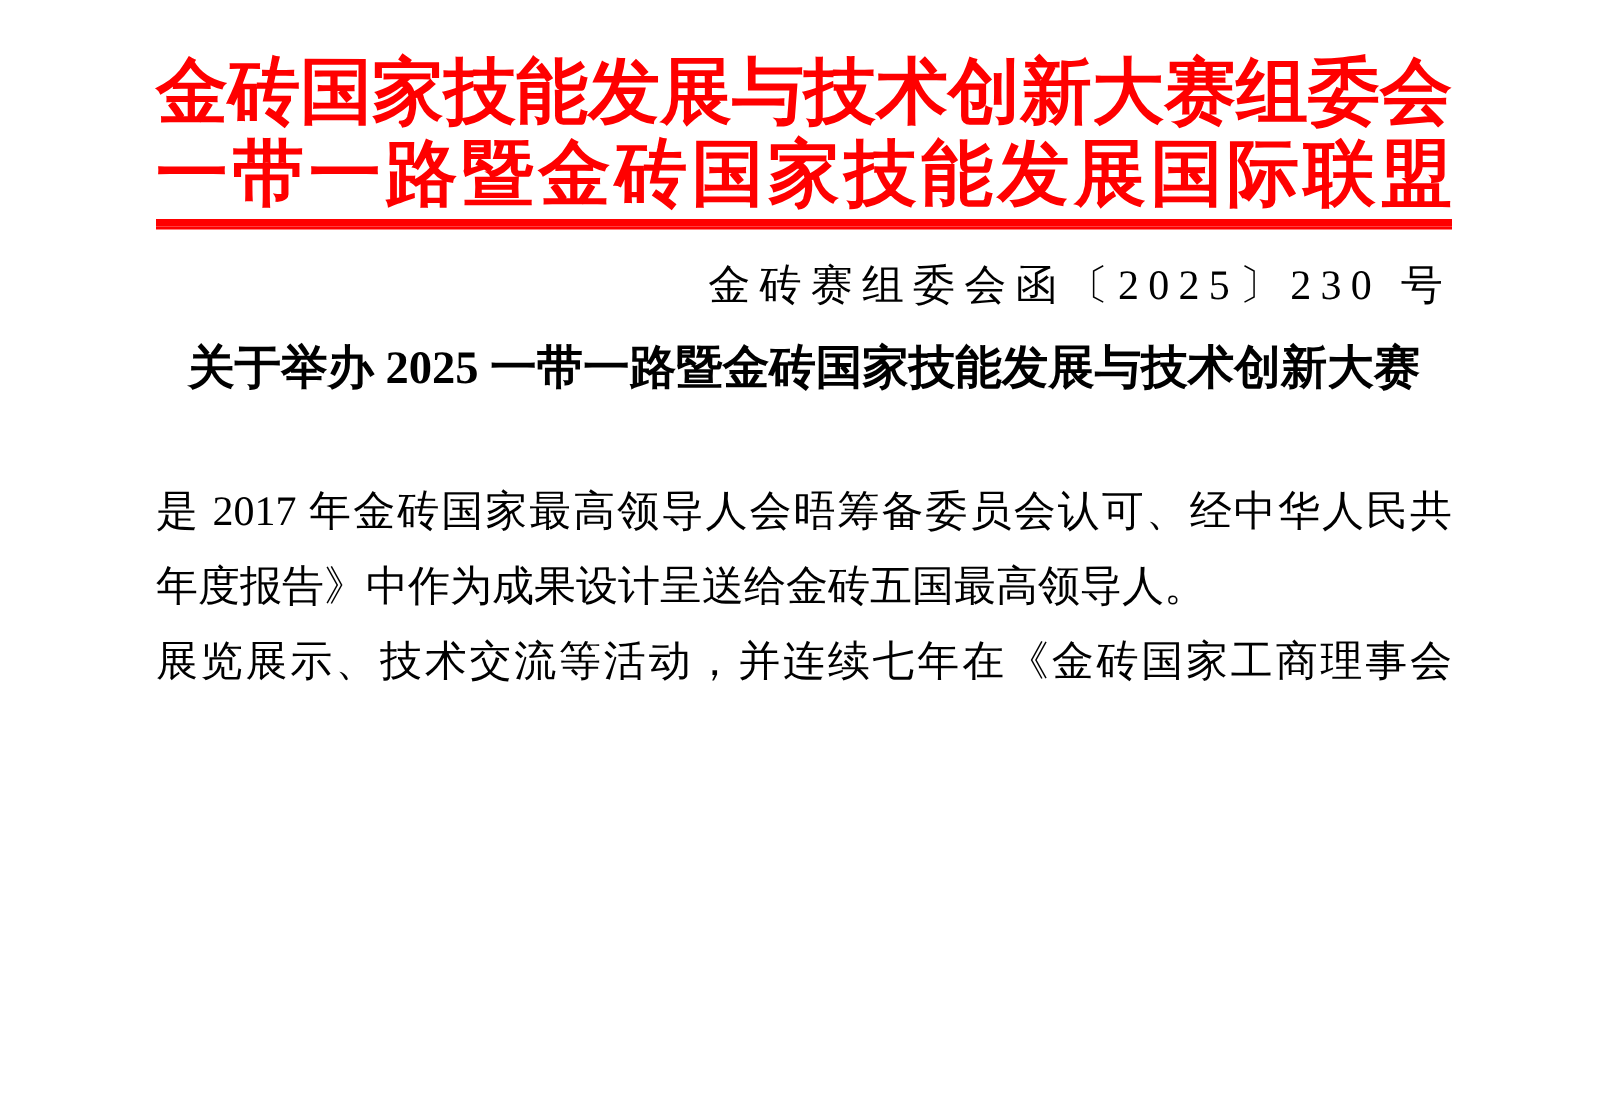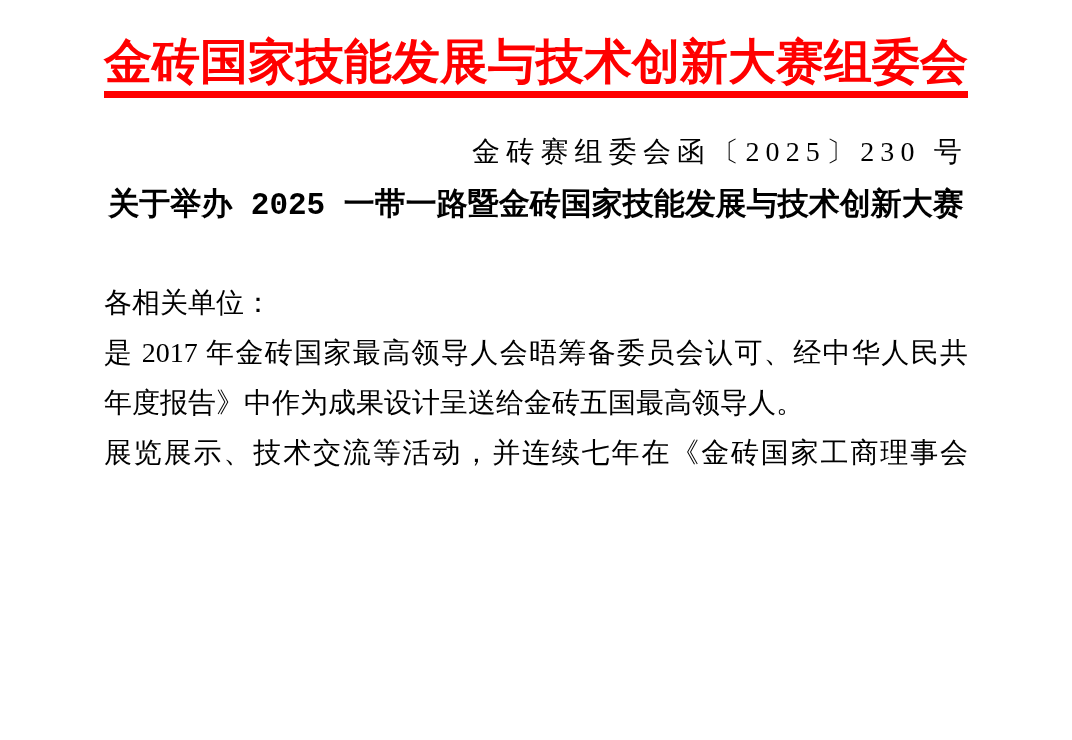--- a/index.html
+++ b/index.html
@@ -35,33 +35,33 @@
   }
   .red-rule {
     margin-top: 2px;
     height: 2px;               
     border-top: 5px solid #ff0000;
     border-bottom: 2px solid #ff0000;
     width: 864px;
   }
   
   .doc-number {
-    margin-top: 36px;
+    margin-top: 20px;
     font-size: 28px;
     line-height: 36px;
     letter-spacing: 0.22em;
     color: #000000;
     text-align: right;
     white-space: nowrap;
   }
   
   .title-block {
     margin-top: 16px;
     text-align: center;
-    font-family: Liberation Mono, monospace;
+    font-family: Liberation Serif, serif;
     font-weight: bold;
     color: #000000;
   }
   .title-line-1 {
     font-size: 31px;
     line-height: 40px;
     white-space: nowrap;
   }
   .title-line-2 {
     font-size: 41px;
@@ -88,30 +88,30 @@
   }
 </style>
 </head>
 <body>
 
 <div class="page">
   <div class="content">
 
     <div>
       <div class="letterhead-line">金砖国家技能发展与技术创新大赛组委会</div>
+      <div class="letterhead-line">一带一路暨金砖国家技能发展国际联盟</div>
       <div class="red-rule"></div>
     </div>
 
     <div class="doc-number">金砖赛组委会函〔2025〕230 号</div>
 
     <div class="title-block">
       <div class="title-line-1">关于举办 2025 一带一路暨金砖国家技能发展与技术创新大赛</div>
     </div>
 
     <div class="body-block">
-      <div class="body-line">各相关单位：</div>
       <div class="body-line justify">是 2017 年金砖国家最高领导人会晤筹备委员会认可、经中华人民共</div>
       <div class="body-line">年度报告》中作为成果设计呈送给金砖五国最高领导人。</div>
       <div class="body-line justify">展览展示、技术交流等活动，并连续七年在《金砖国家工商理事会</div>
     </div>
 
   </div>
 </div>
 
 </body></html>

